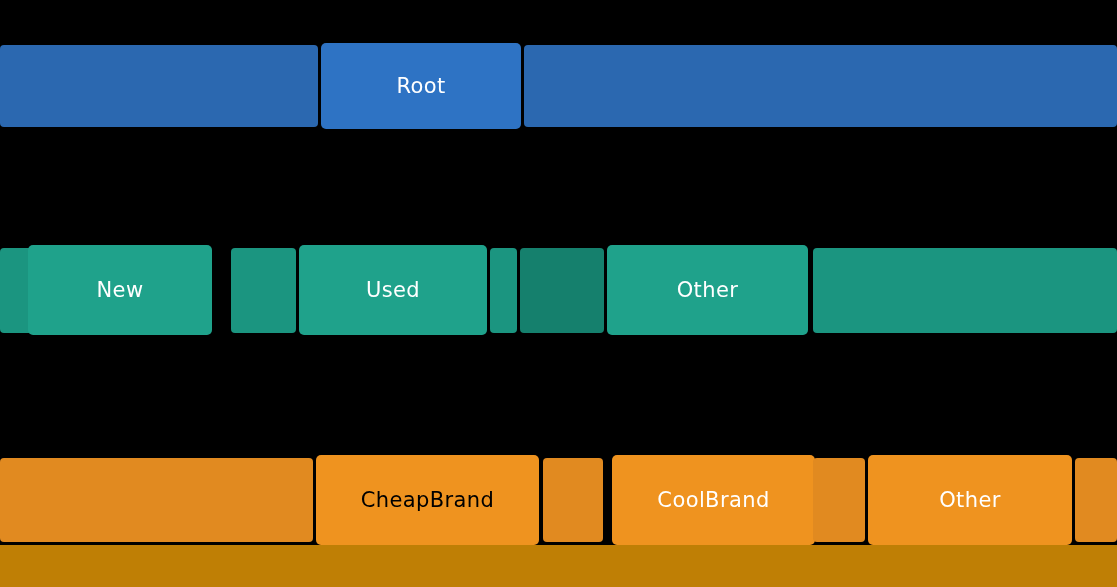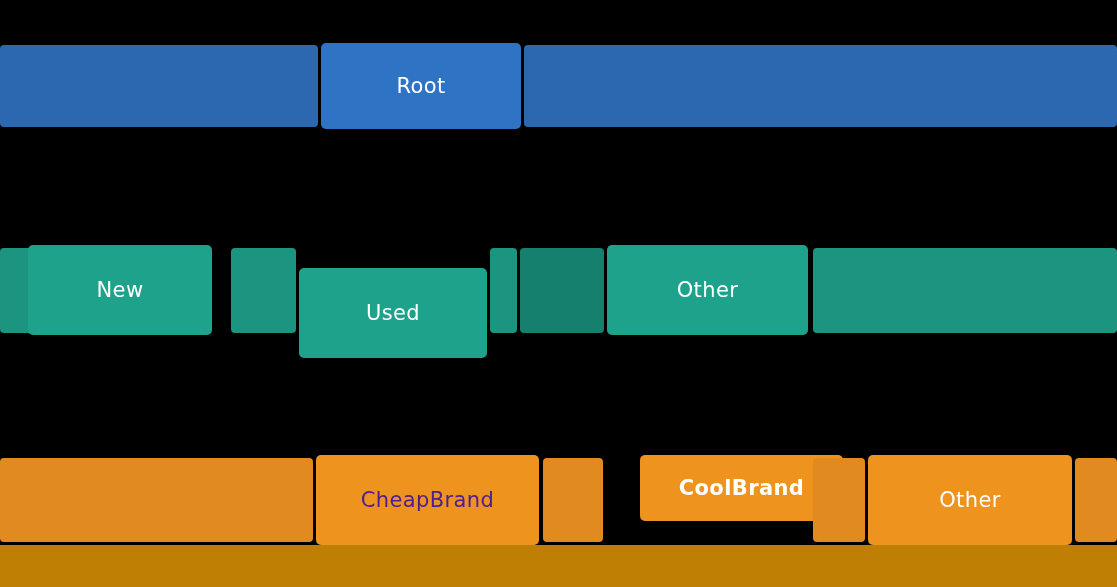--- a/index.html
+++ b/index.html
@@ -32,27 +32,27 @@
 <body>
 
 <div id="canvas" style="width: 1117px; height: 587px; background: rgb(0, 0, 0);">
   <div id="rows-container">
       <div class="seg band" style="left: 0px; width: 318px; top: 45px; height: 82px; background: rgb(43, 104, 176);"></div>
       <div class="seg node" style="left: 321px; width: 200px; top: 43px; height: 86px; background: rgb(46, 115, 196); color: rgb(255, 255, 255);">Root</div>
       <div class="seg band" style="left: 524px; width: 593px; top: 45px; height: 82px; background: rgb(43, 104, 176);"></div>
       <div class="seg band" style="left: 0px; width: 41px; top: 248px; height: 85px; background: rgb(27, 149, 128);"></div>
       <div class="seg node" style="left: 28px; width: 184px; top: 245px; height: 90px; background: rgb(31, 162, 139); color: rgb(255, 255, 255);">New</div>
       <div class="seg band" style="left: 231px; width: 65px; top: 248px; height: 85px; background: rgb(27, 149, 128);"></div>
-      <div class="seg node" style="left: 299px; width: 188px; top: 245px; height: 90px; background: rgb(31, 162, 139); color: rgb(255, 255, 255); margin-top: 23px;">Used</div>
+      <div class="seg node" style="left: 299px; width: 188px; top: 245px; height: 90px; background: rgb(31, 162, 139); color: rgb(255, 255, 255);">Used</div>
       <div class="seg band" style="left: 490px; width: 27px; top: 248px; height: 85px; background: rgb(27, 149, 128);"></div>
       <div class="seg dark" style="left: 520px; width: 84px; top: 248px; height: 85px; background: rgb(21, 128, 109);"></div>
       <div class="seg node" style="left: 607px; width: 201px; top: 245px; height: 90px; background: rgb(31, 162, 139); color: rgb(255, 255, 255);">Other</div>
       <div class="seg band" style="left: 813px; width: 304px; top: 248px; height: 85px; background: rgb(27, 149, 128);"></div>
       <div class="seg band" style="left: 0px; width: 313px; top: 458px; height: 84px; background: rgb(225, 138, 32);"></div>
-      <div class="seg node" style="left: 316px; width: 223px; top: 455px; height: 90px; background: rgb(239, 147, 31); color: #4c1d95;">CheapBrand</div>
+      <div class="seg node" style="left: 316px; width: 223px; top: 455px; height: 90px; background: rgb(239, 147, 31); color: #000000;">CheapBrand</div>
       <div class="seg band" style="left: 543px; width: 60px; top: 458px; height: 84px; background: rgb(225, 138, 32);"></div>
-      <div class="seg node" style="left: 640px; width: 203px; top: 455px; height: 66px; background: rgb(239, 147, 31); color: rgb(255, 255, 255); font-weight: bold;">CoolBrand</div>
+      <div class="seg node" style="left: 612px; width: 203px; top: 455px; height: 90px; background: rgb(239, 147, 31); color: rgb(255, 255, 255);">CoolBrand</div>
       <div class="seg band" style="left: 813px; width: 52px; top: 458px; height: 84px; background: rgb(225, 138, 32);"></div>
       <div class="seg node" style="left: 868px; width: 204px; top: 455px; height: 90px; background: rgb(239, 147, 31); color: rgb(255, 255, 255);">Other</div>
       <div class="seg band" style="left: 1075px; width: 42px; top: 458px; height: 84px; background: rgb(225, 138, 32);"></div>
     </div>
   <div id="leaf-strip" style="left: 0px; top: 545px; width: 1117px; height: 42px; background: rgb(191, 127, 5);"></div>
 </div>
 
 </body></html>

